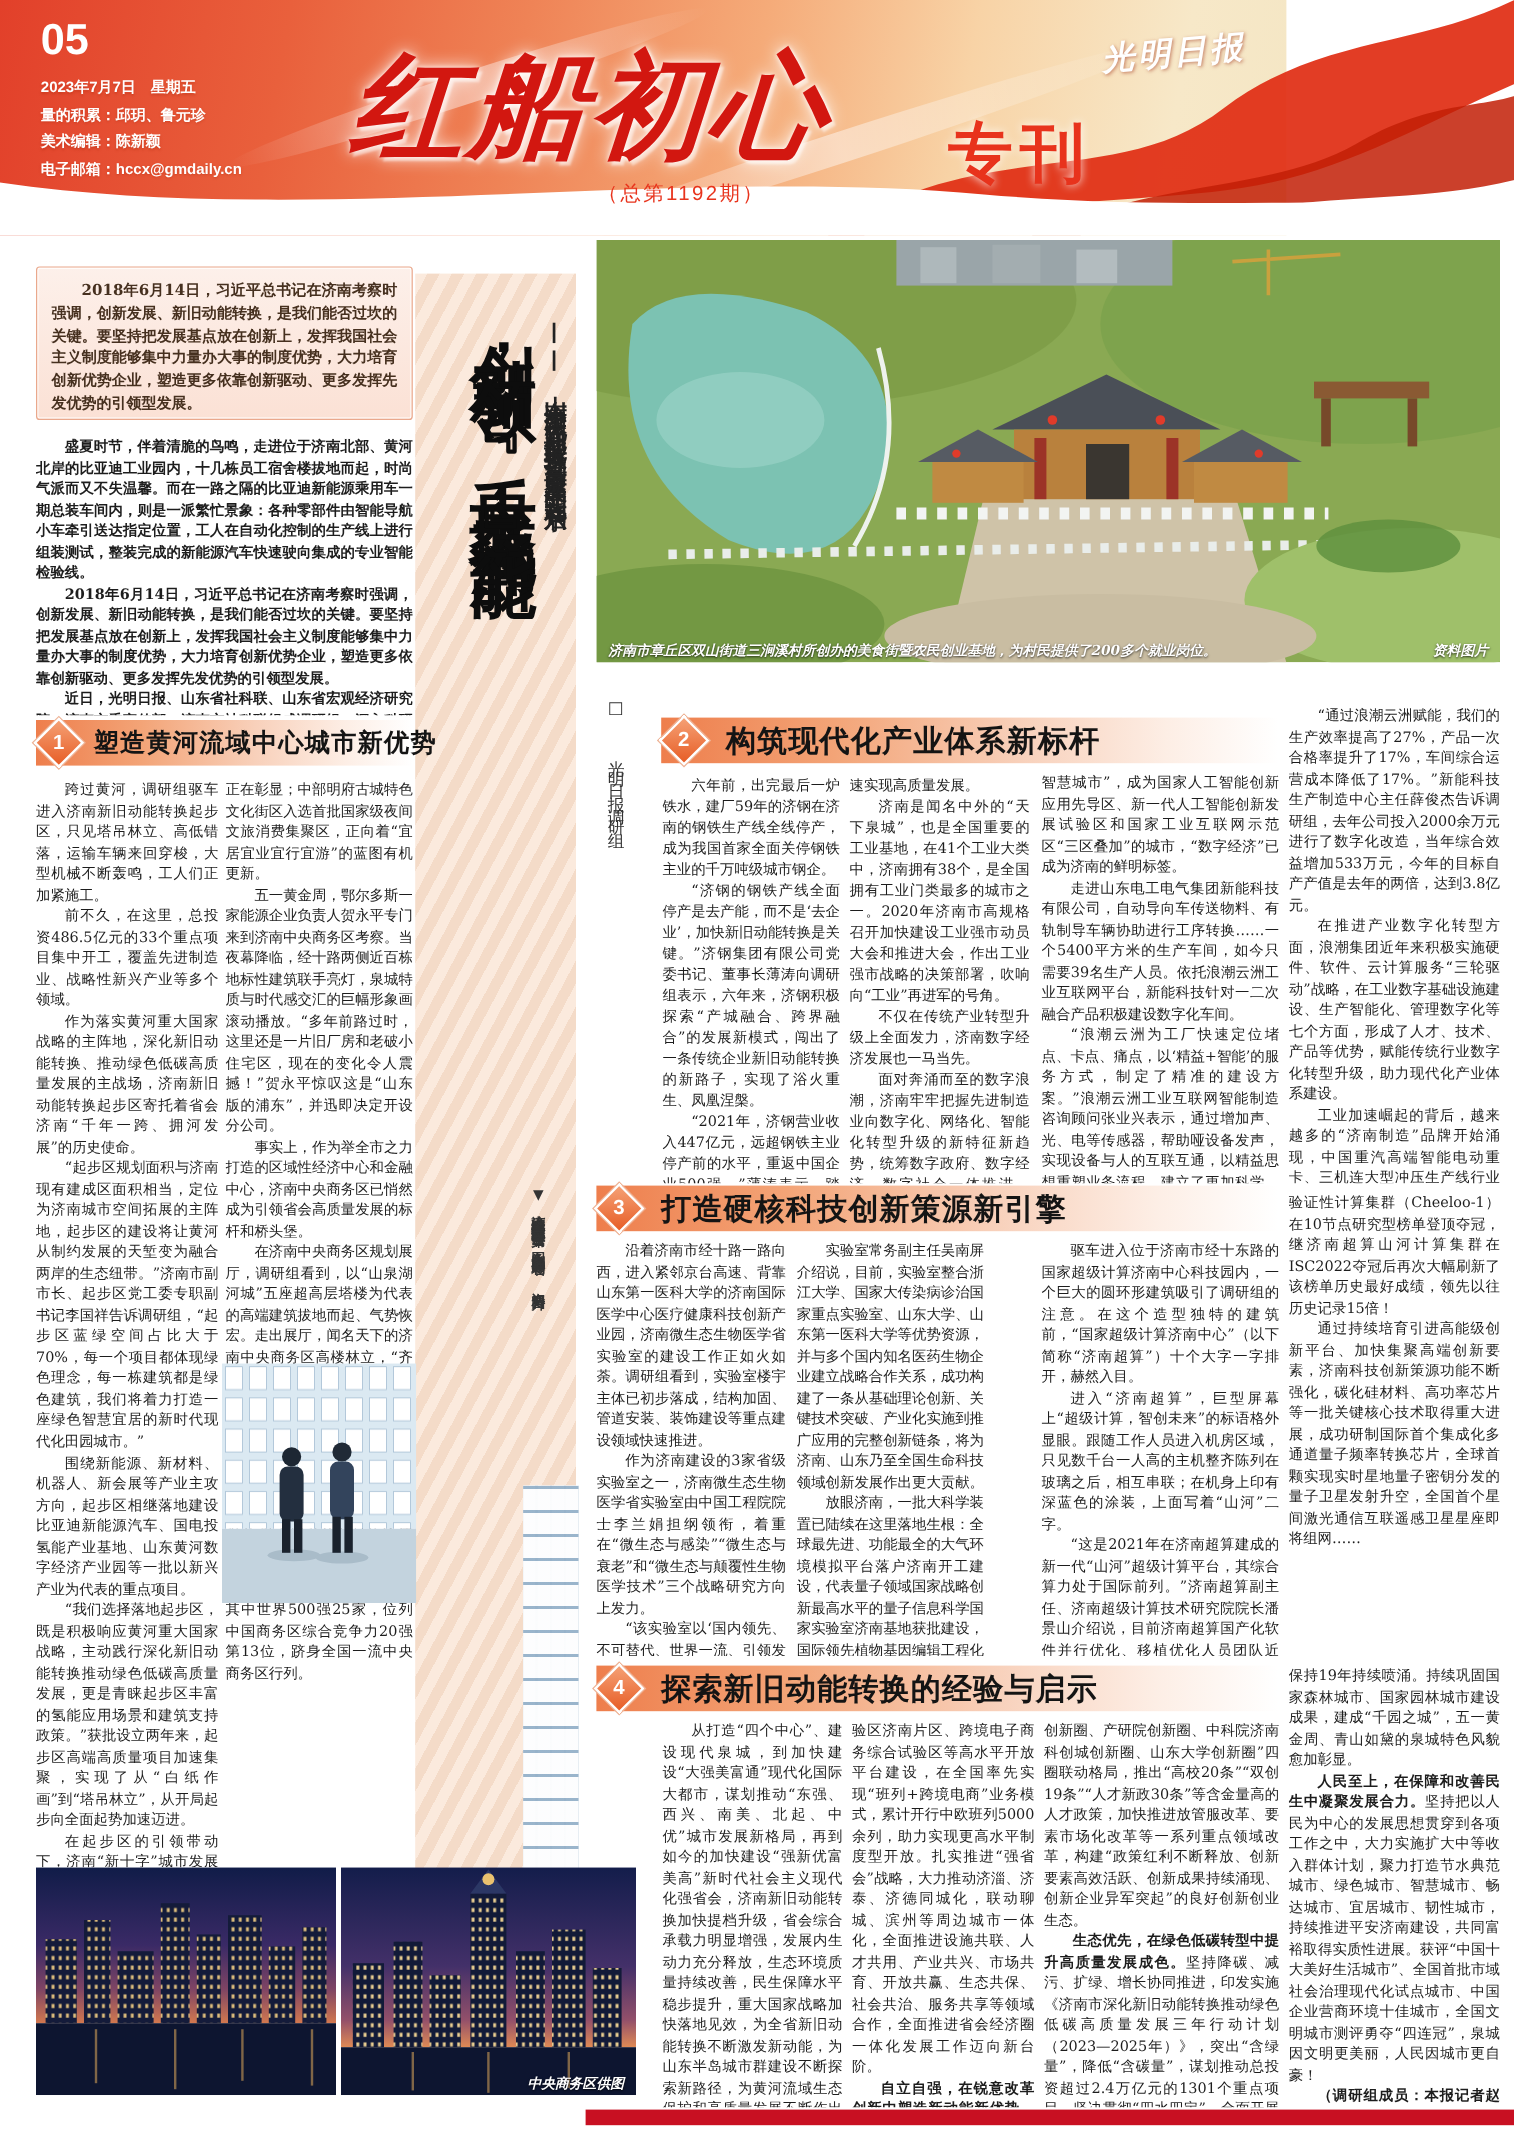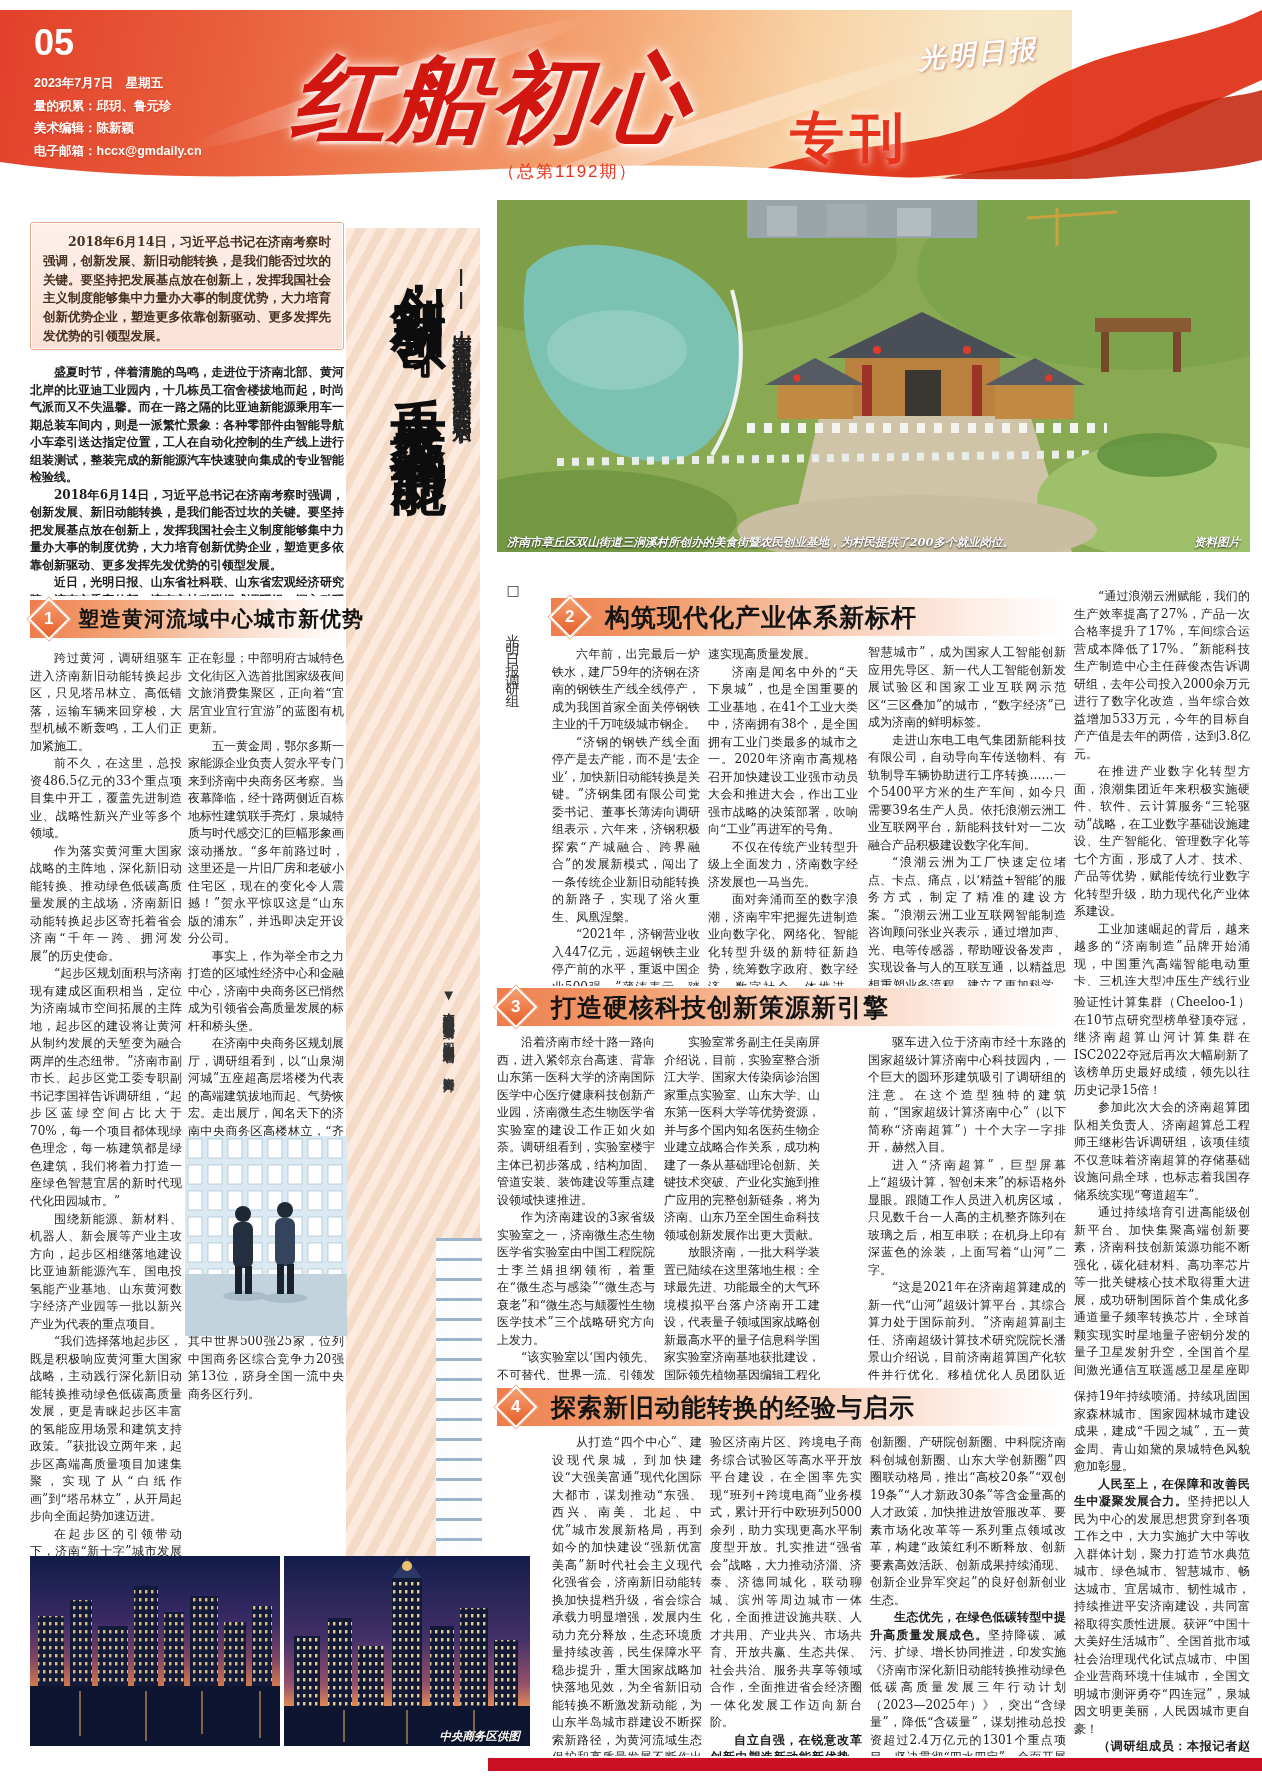--- a/index.html
+++ b/index.html
@@ -1,21 +1,21 @@
 <!DOCTYPE html>
 <html><head>
 <meta charset="utf-8">
 <style>
   html,body{margin:0;padding:0;background:#9c9c9c;}
   .page{position:relative;width:1262px;height:1792px;background:#ffffff;overflow:hidden;
         font-family:"DejaVu Serif",serif;color:#1c1c1c;}
   .abs{position:absolute;}
 
   
-  .masthead{left:0;top:10px;width:1072px;height:196px;
+  .masthead{left:0;top:0;width:1072px;height:196px;
     background:linear-gradient(100deg,#e2402a 0%,#e9603c 22%,#ef8356 40%,#f5ab79 58%,#f8d3a6 74%,#f7e8c8 90%,#f4e6c4 100%);}
   .masthead .ray{position:absolute;background:linear-gradient(90deg,rgba(255,255,255,0),rgba(255,255,255,.45),rgba(255,255,255,0));
     width:420px;height:26px;transform:rotate(-18deg);border-radius:50%;}
   .mh-num{position:absolute;left:34px;top:12px;color:#fff;font-size:36px;font-weight:bold;
     font-family:"Liberation Sans",sans-serif;}
   .mh-info{position:absolute;left:34px;top:62px;color:#fff;font-size:12.5px;line-height:1.8;
     font-family:"Liberation Sans",sans-serif;font-weight:bold;text-shadow:0 1px 2px rgba(170,40,10,.4);}
   .mh-title{position:absolute;left:292px;top:26px;font-size:96px;font-weight:900;color:#d21710;
     font-family:"DejaVu Serif",serif;font-style:italic;letter-spacing:4px;
     text-shadow:0 0 14px rgba(255,255,255,.95),0 0 4px rgba(255,255,255,.9),3px 3px 2px rgba(255,255,255,.5);
@@ -260,21 +260,20 @@
       <p>实验室常务副主任吴南屏介绍说，目前，实验室整合浙江大学、国家大传染病诊治国家重点实验室、山东大学、山东第一医科大学等优势资源，并与多个国内知名医药生物企业建立战略合作关系，成功构建了一条从基础理论创新、关键技术突破、产业化实施到推广应用的完整创新链条，将为济南、山东乃至全国生命科技领域创新发展作出更大贡献。</p>
       <p>放眼济南，一批大科学装置已陆续在这里落地生根：全球最先进、功能最全的大气环境模拟平台落户济南开工建设，代表量子领域国家战略创新最高水平的量子信息科学国家实验室济南基地获批建设，国际领先植物基因编辑工程化研发平台在济南正式启用，15家“中科系”科研院所落地济南，超算中心、量子谷、算谷、未来网络研究院、国家金融业密码应用研究中心等高端创新平台积蓄成势……</p>
     </div>
   <div class="abs col" style="left:868px;top:1034px;width:198px;height:346px;">
       <p>驱车进入位于济南市经十东路的国家超级计算济南中心科技园内，一个巨大的圆环形建筑吸引了调研组的注意。在这个造型独特的建筑前，“国家超级计算济南中心”（以下简称“济南超算”）十个大字一字排开，赫然入目。</p>
       <p>进入“济南超算”，巨型屏幕上“超级计算，智创未来”的标语格外显眼。跟随工作人员进入机房区域，只见数千台一人高的主机整齐陈列在玻璃之后，相互串联；在机身上印有深蓝色的涂装，上面写着“山河”二字。</p>
       <p>“这是2021年在济南超算建成的新一代“山河”超级计算平台，其综合算力处于国际前列。”济南超算副主任、济南超级计算技术研究院院长潘景山介绍说，目前济南超算国产化软件并行优化、移植优化人员团队近200人，已经移植了1300多款常用计算软件，促进我国超级计算机技术和应用的高速发展。</p>
     </div>
   <div class="abs col" style="left:1074px;top:994px;width:176px;height:386px;">
       <p class="ni">验证性计算集群（Cheeloo-1）在10节点研究型榜单登顶夺冠，继济南超算山河计算集群在ISC2022夺冠后再次大幅刷新了该榜单历史最好成绩，领先以往历史记录15倍！</p>
-      <p>参加此次大会的济南超算团队相关负责人、济南超算总工程师王继彬告诉调研组，该项佳绩不仅意味着济南超算的存储基础设施问鼎全球，也标志着我国存储系统实现“弯道超车”。</p>
       <p>通过持续培育引进高能级创新平台、加快集聚高端创新要素，济南科技创新策源功能不断强化，碳化硅材料、高功率芯片等一批关键核心技术取得重大进展，成功研制国际首个集成化多通道量子频率转换芯片，全球首颗实现实时星地量子密钥分发的量子卫星发射升空，全国首个星间激光通信互联遥感卫星星座即将组网……</p>
     </div>
 
   <div class="abs banner" style="left:497px;top:1388px;width:568px;">
     <span class="diamond">
         <i>4</i>
       </span>
     <h2>探索新旧动能转换的经验与启示</h2>
   </div>
   <div class="abs col" style="left:552px;top:1434px;width:150px;height:322px;">

